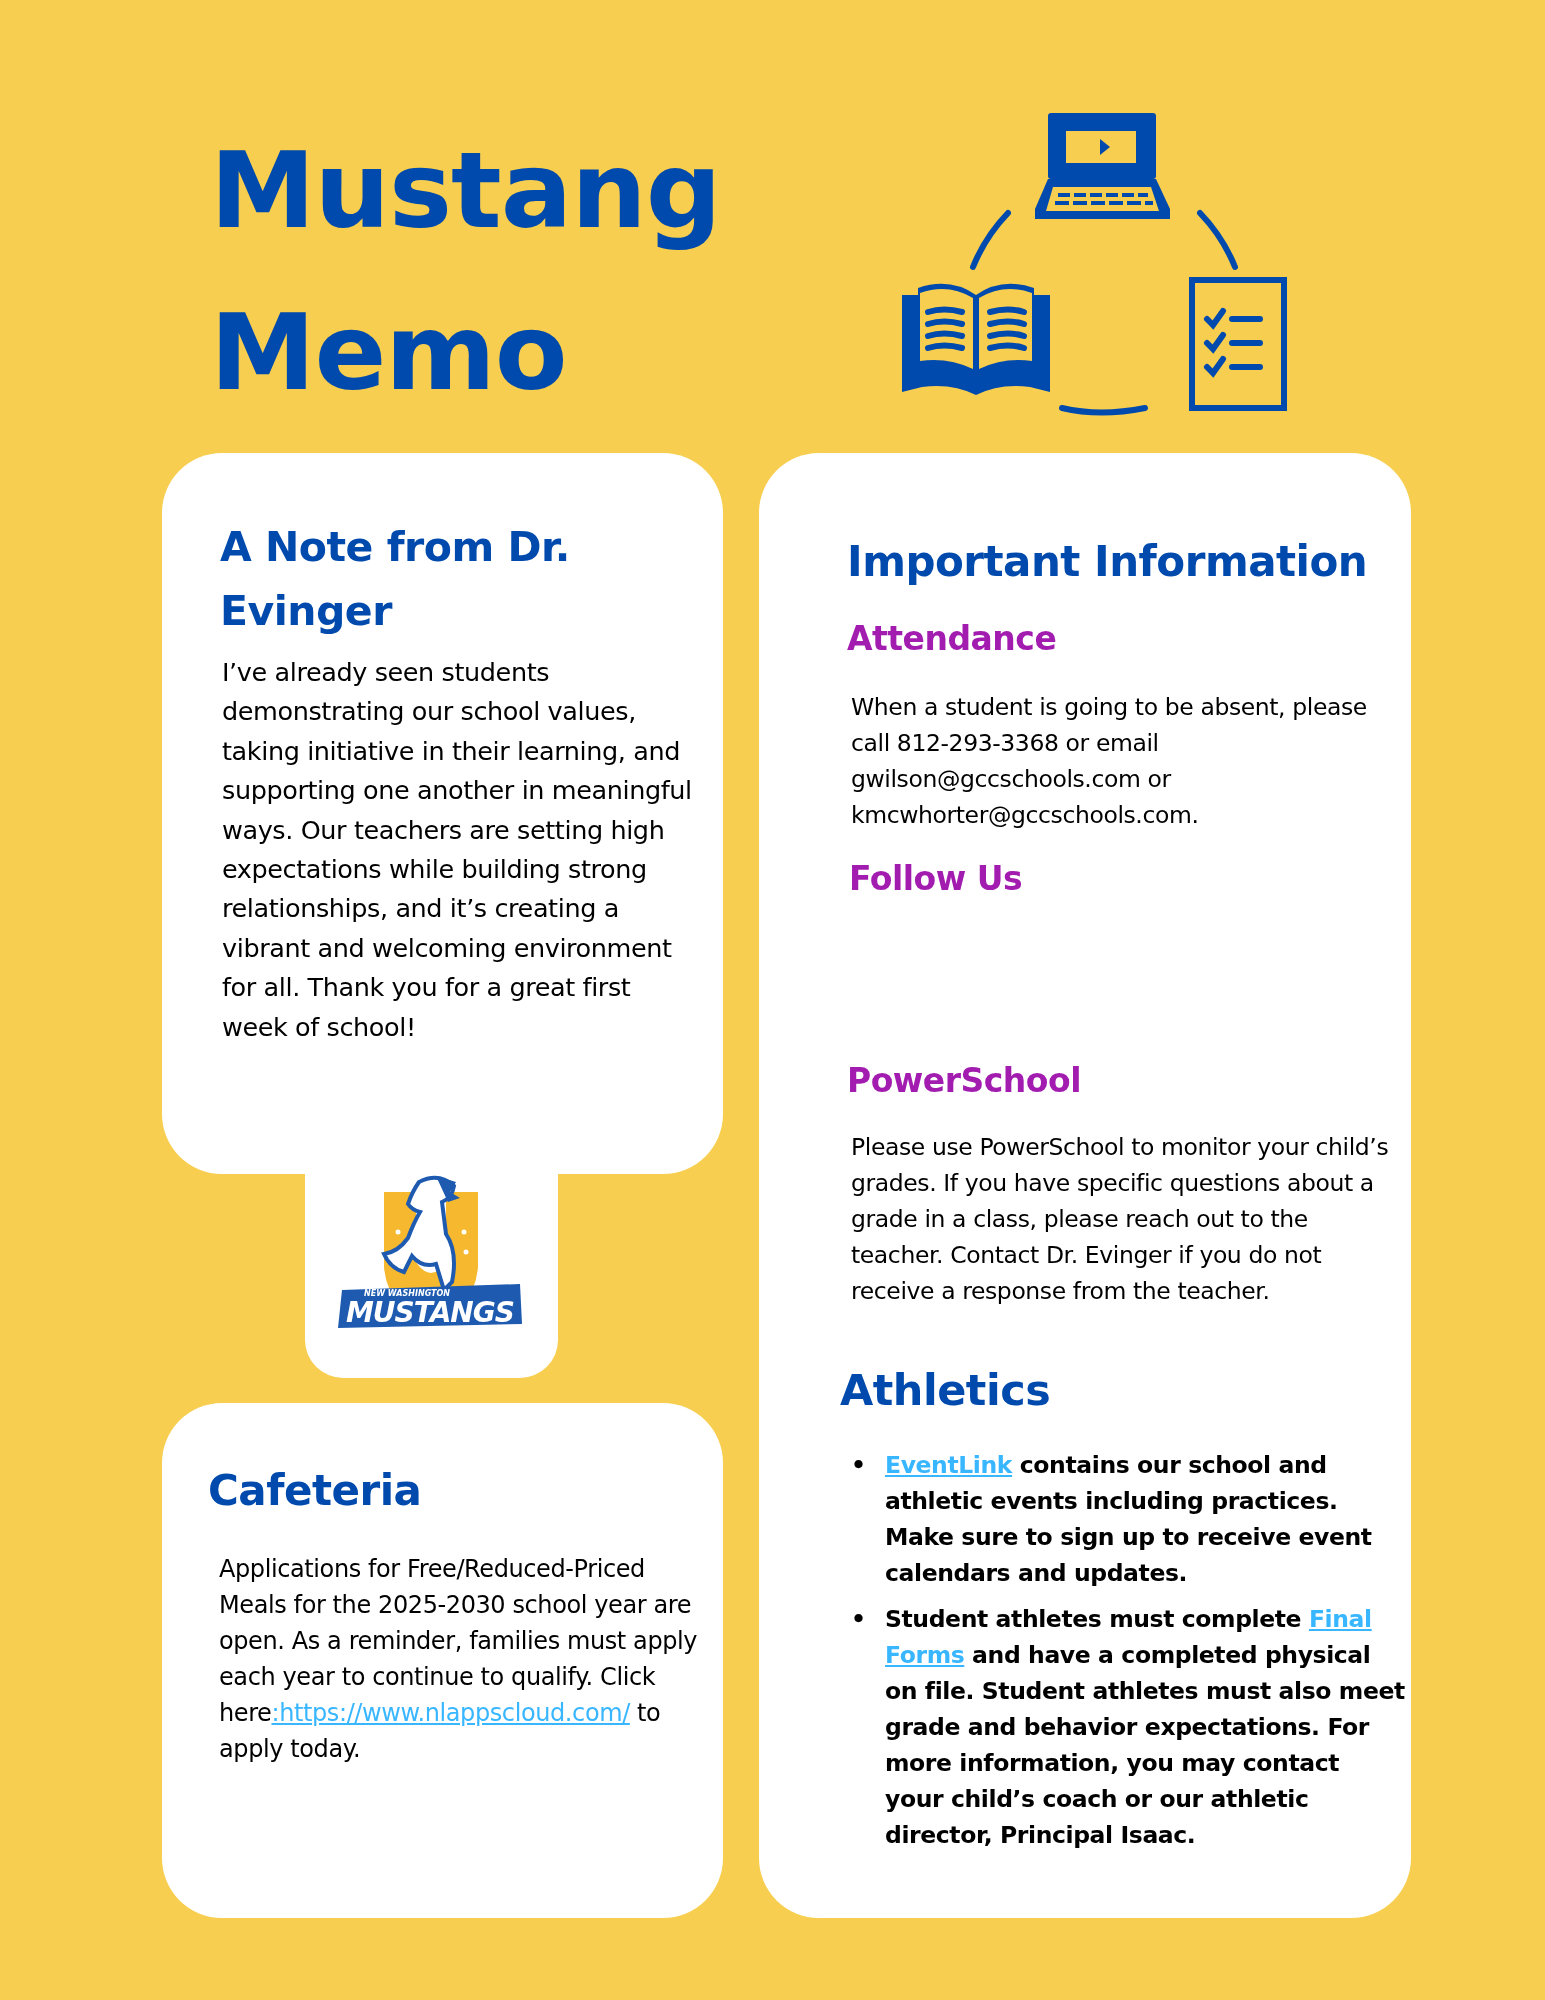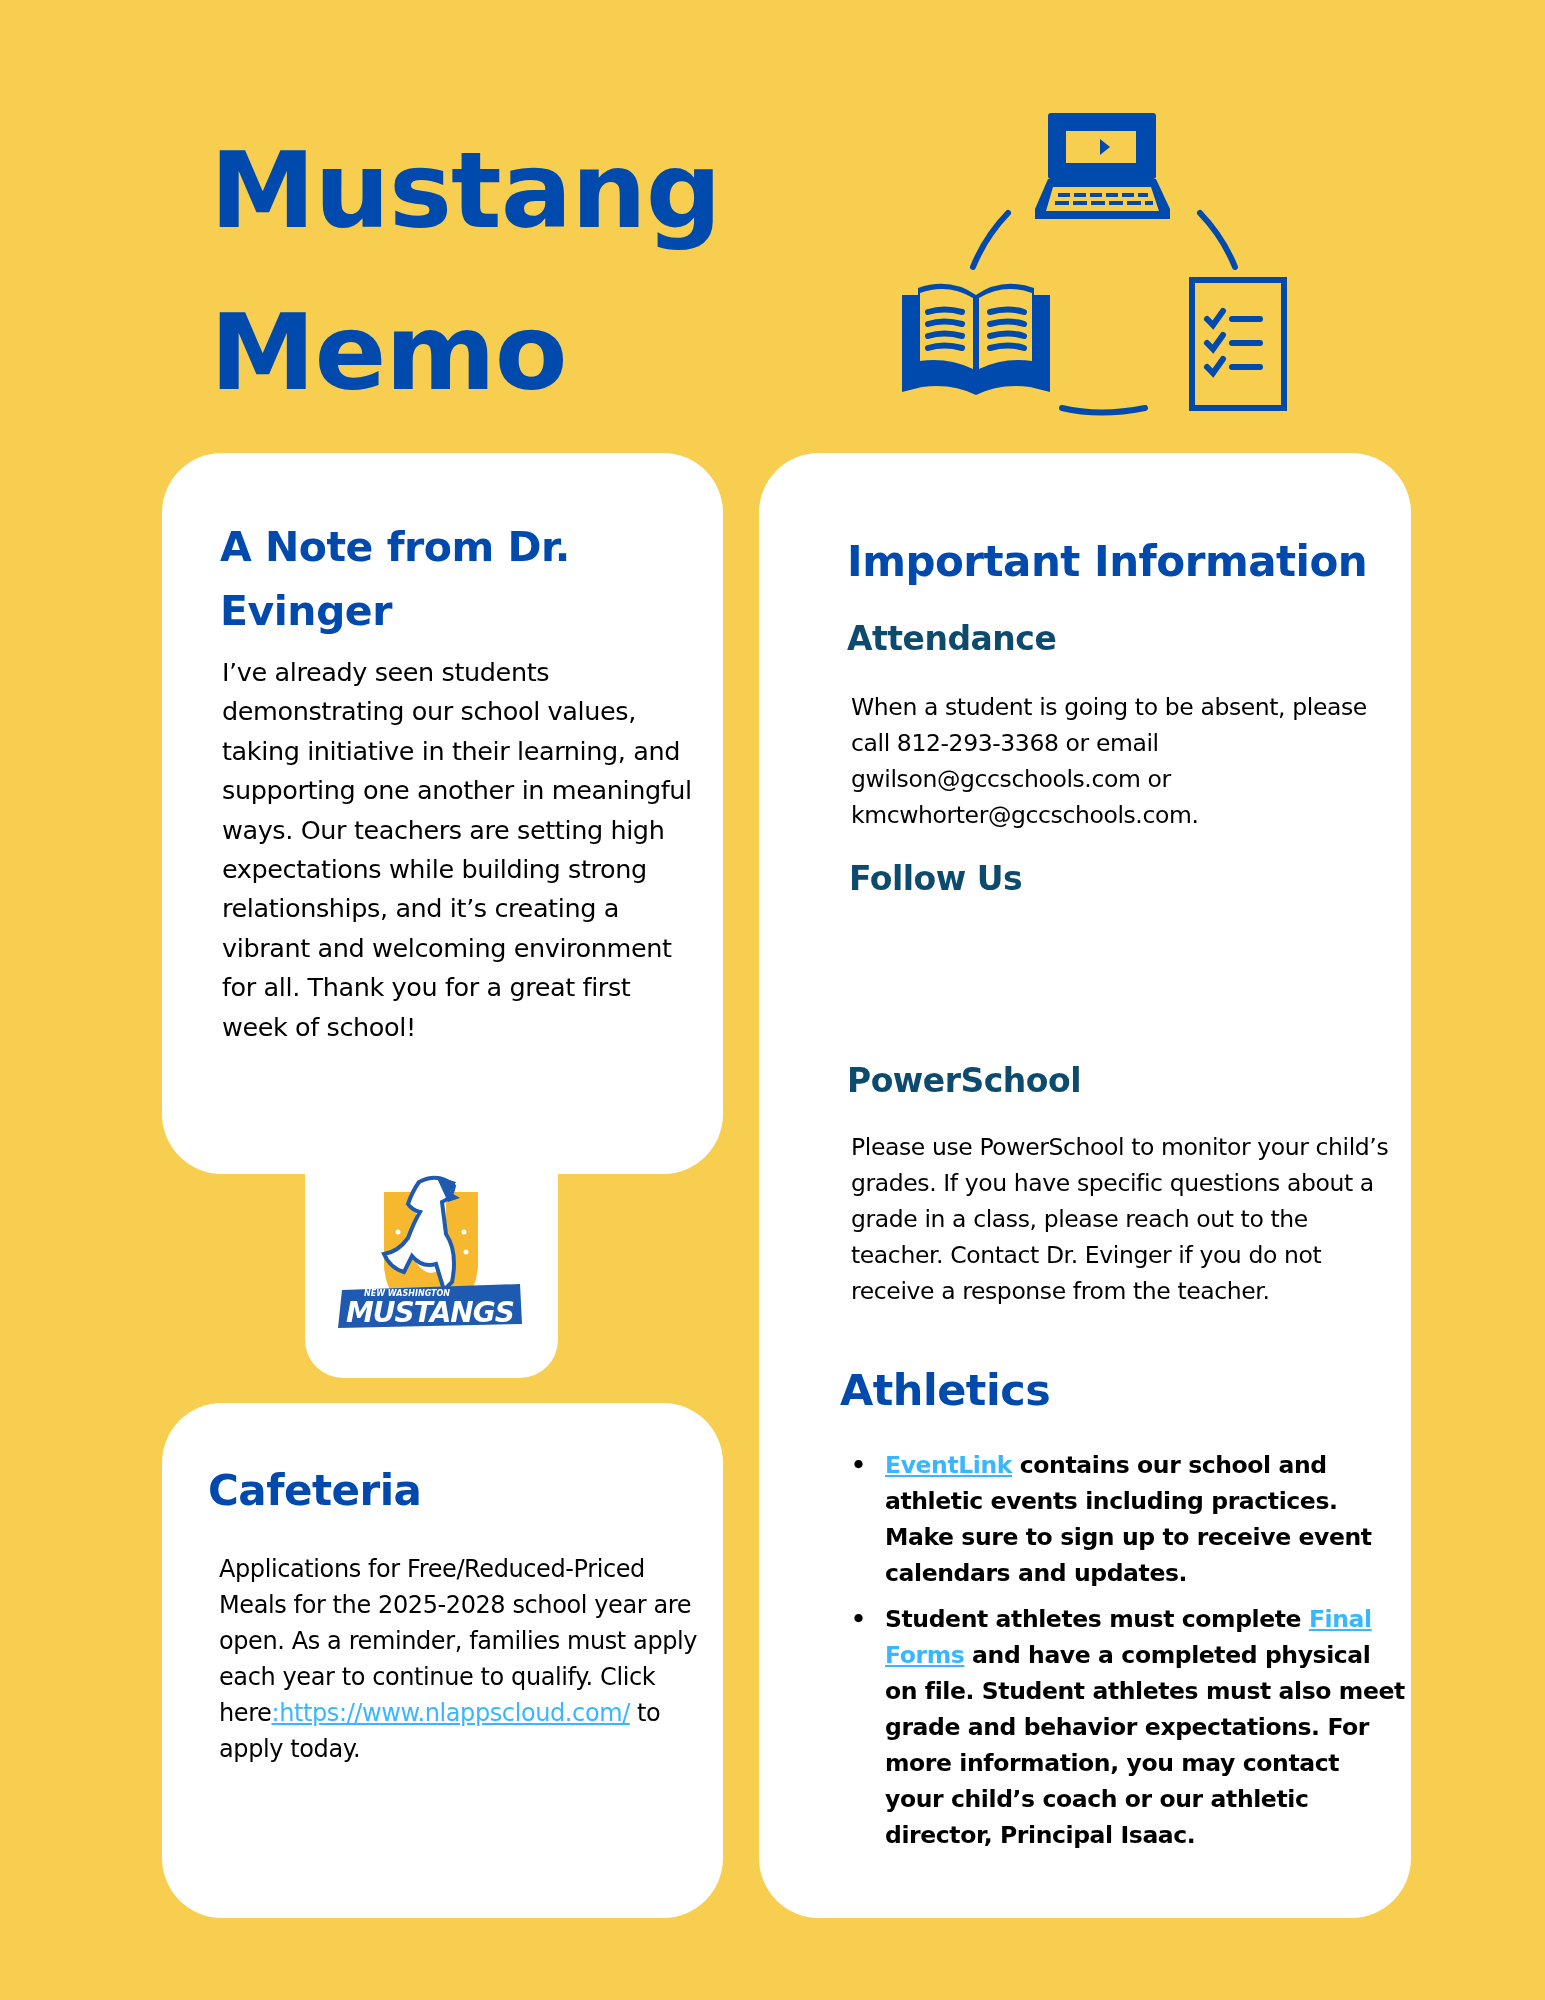--- a/index.html
+++ b/index.html
@@ -28,21 +28,21 @@
   .card-note { left: 162px; top: 453px; width: 561px; height: 721px; }
   .card-logo { left: 305px; top: 1136px; width: 253px; height: 242px; border-radius: 38px; display:flex; align-items:center; justify-content:center; }
   .card-cafe { left: 162px; top: 1403px; width: 561px; height: 515px; }
   .card-info { left: 759px; top: 453px; width: 652px; height: 1465px; }
 
   .h-blue {
     color: #004AAD; font-weight: bold; margin: 0;
     font-family: "DejaVu Sans", sans-serif;
   }
   .h-black {
-    color: #0c4a6e; font-weight: bold; margin: 0;
+    color: #a21caf; font-weight: bold; margin: 0;
     font-family: "DejaVu Sans", sans-serif;
   }
   .body-text {
     color: #000; font-weight: normal; margin: 4px;
     font-family: "DejaVu Sans", sans-serif;
   }
   a.link { color: #38B6FF; text-decoration: underline; }
 
   .note-title { position: absolute; left: 58px; top: 62px; width: 460px; font-size: 41px; line-height: 64px; letter-spacing: -0.5px; }
   .note-body { position: absolute; left: 56px; top: 196px; width: 480px; font-size: 25.5px; line-height: 39.4px; letter-spacing: -0.4px; }
@@ -140,21 +140,21 @@
     <g>
       <path d="M18 118 L196 112 L198 152 L14 156 Z" fill="#1E5BB0"></path>
       <text x="40" y="124" font-family="DejaVu Sans, sans-serif" font-size="8" font-weight="bold" font-style="italic" fill="#ffffff">NEW WASHINGTON</text>
       <text x="22" y="150" font-family="DejaVu Sans, sans-serif" font-size="28" font-weight="bold" font-style="italic" fill="#ffffff" letter-spacing="-1">MUSTANGS</text>
     </g>
   </svg>
 </div>
 
 <section class="card card-cafe">
   <h2 class="h-blue cafe-title">Cafeteria</h2>
-  <p class="body-text cafe-body"><span>Applications for Free/Reduced-Priced Meals for the 2025-2028 school year are open. As a reminder, families must apply each year to continue to qualify. Click here</span><a class="link" href="#">:https://www.nlappscloud.com/</a><span> to apply today.</span></p>
+  <p class="body-text cafe-body"><span>Applications for Free/Reduced-Priced Meals for the 2025-2030 school year are open. As a reminder, families must apply each year to continue to qualify. Click here</span><a class="link" href="#">:https://www.nlappscloud.com/</a><span> to apply today.</span></p>
 </section>
 
 <section class="card card-info">
   <h2 class="h-blue info-title">Important Information</h2>
 
   <h3 class="h-black sub" style="top:164px;">Attendance</h3>
   <p class="body-text info-body" style="top:232px;">When a student is going to be absent, please call 812-293-3368 or email gwilson@gccschools.com or kmcwhorter@gccschools.com.</p>
 
   <h3 class="h-black sub" style="top:404px; left:90px;">Follow Us</h3>
 

